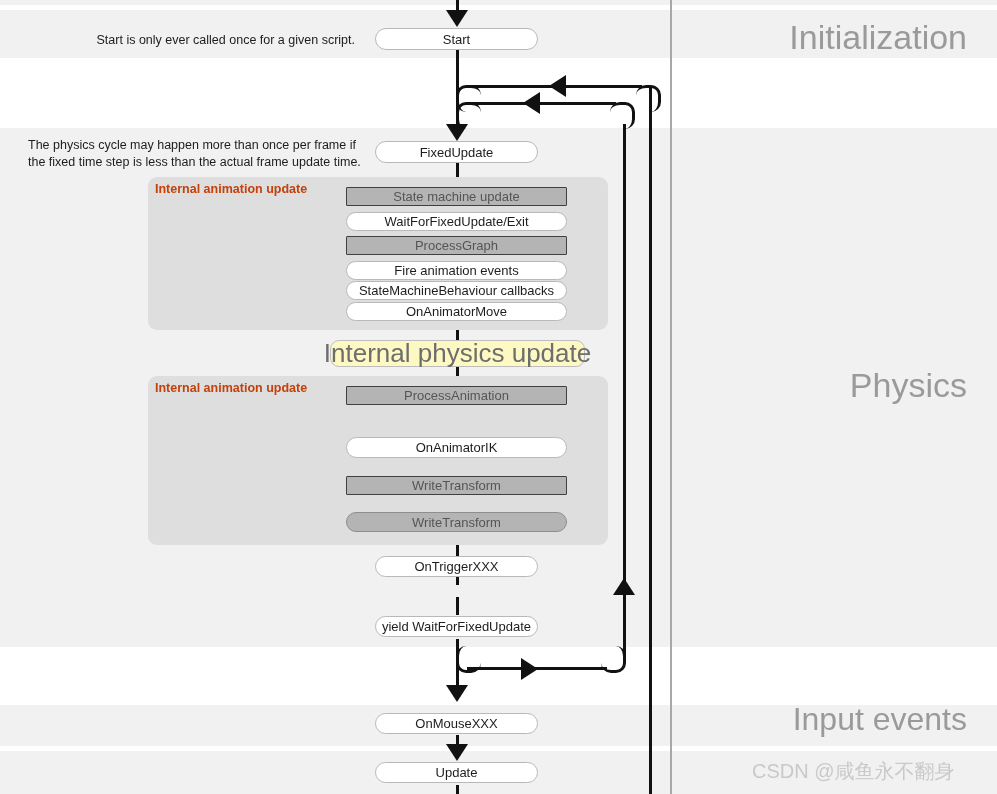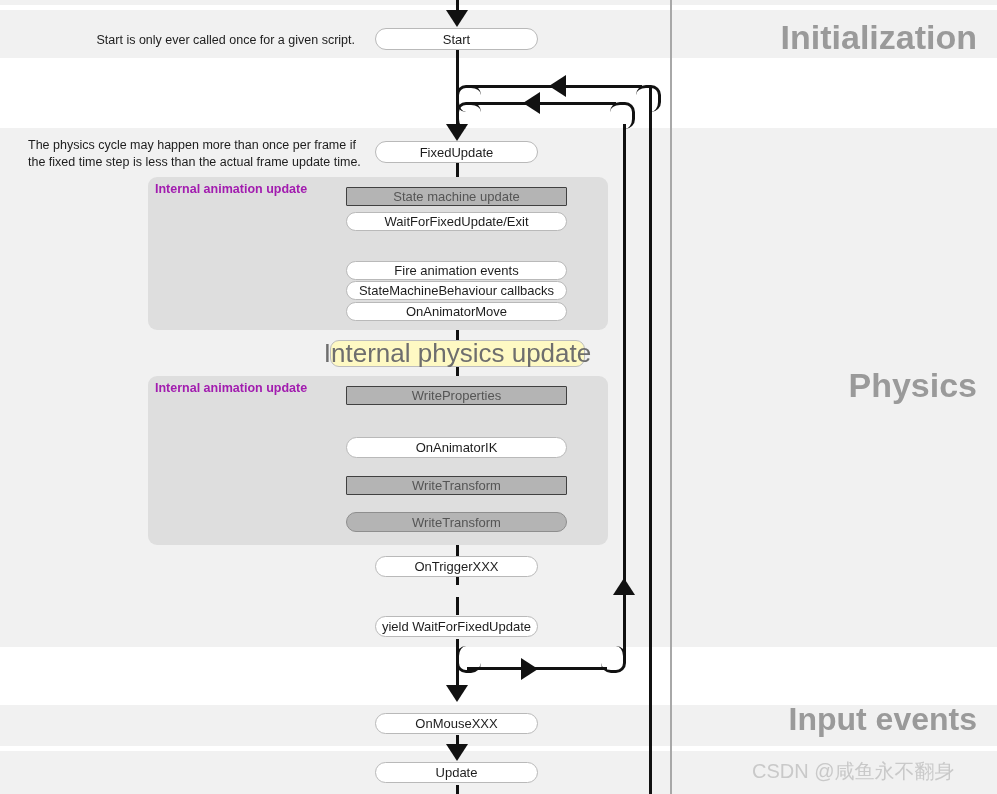--- a/index.html
+++ b/index.html
@@ -20,23 +20,23 @@
   .band {
     position: absolute;
     left: 0;
     width: 997px;
     background: #f1f1f1;
   }
 
   
   .phase-title {
     position: absolute;
-    right: 20px;
+    right: 30px;
     color: #9a9a9a;
-    font-weight: 700;
+    font-weight: 400;
     white-space: nowrap;
     letter-spacing: 0px;
   }
 
   
   .vline-gray {
     position: absolute;
     width: 2px;
     background: #a8a8a8;
   }
@@ -137,21 +137,21 @@
   
   .group-box {
     position: absolute;
     background: #dedede;
     border-radius: 9px;
   }
   .group-label {
     position: absolute;
     font-size: 12.5px;
     font-weight: bold;
-    color: #a21caf;
+    color: #c2410c;
     white-space: nowrap;
   }
 
   
   .annotation {
     position: absolute;
     font-size: 12.5px;
     color: #1d1d1d;
     line-height: 17px;
     text-align: right;
@@ -246,27 +246,28 @@
 
   <div class="group-box" style="left:148px;top:376px;width:460px;height:169px;"></div>
   <div class="group-label" style="left:155px;top:381px;">Internal animation update</div>
 
   <div class="node user" style="left:375px;top:28px;width:163px;height:22px;">Start</div>
 
   <div class="node user" style="left:375px;top:141px;width:163px;height:22px;">FixedUpdate</div>
 
   <div class="node internal" style="left:346px;top:187px;width:221px;height:19px;">State machine update</div>
   <div class="node user" style="left:346px;top:212px;width:221px;height:19px;">WaitForFixedUpdate/Exit</div>
+  <div class="node internal" style="left:346px;top:236px;width:221px;height:19px;">ProcessGraph</div>
   <div class="node user" style="left:346px;top:261px;width:221px;height:19px;">Fire animation events</div>
   <div class="node user" style="left:346px;top:281px;width:221px;height:19px;">StateMachineBehaviour callbacks</div>
   <div class="node user" style="left:346px;top:302px;width:221px;height:19px;">OnAnimatorMove</div>
 
   <div class="node phys" style="left:330px;top:340px;width:255px;height:27px;">Internal physics update</div>
 
-  <div class="node internal" style="left:346px;top:386px;width:221px;height:19px;">WriteProperties</div>
+  <div class="node internal" style="left:346px;top:386px;width:221px;height:19px;">ProcessAnimation</div>
   <div class="node user" style="left:346px;top:437px;width:221px;height:21px;">OnAnimatorIK</div>
   <div class="node internal" style="left:346px;top:463px;width:221px;height:19px;margin-top:13px;">WriteTransform</div>
   <div class="node internal-round" style="left:346px;top:512px;width:221px;height:20px;">WriteTransform</div>
 
   <div class="node user" style="left:375px;top:556px;width:163px;height:21px;">OnTriggerXXX</div>
   <div class="node user" style="left:375px;top:616px;width:163px;height:21px;">yield WaitForFixedUpdate</div>
 
   <div class="node user" style="left:375px;top:713px;width:163px;height:21px;">OnMouseXXX</div>
   <div class="node user" style="left:375px;top:762px;width:163px;height:21px;">Update</div>
 

